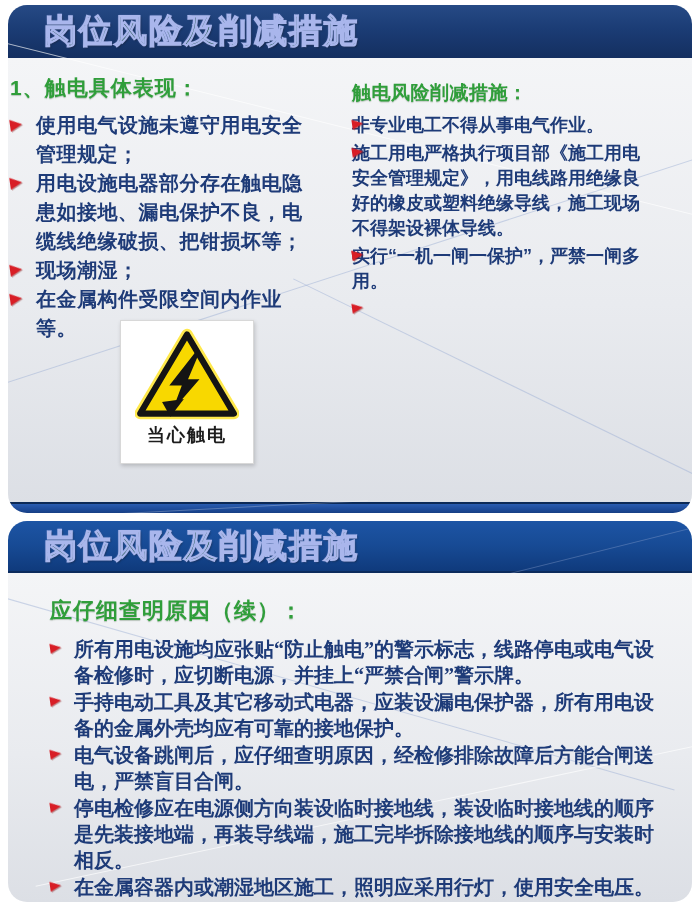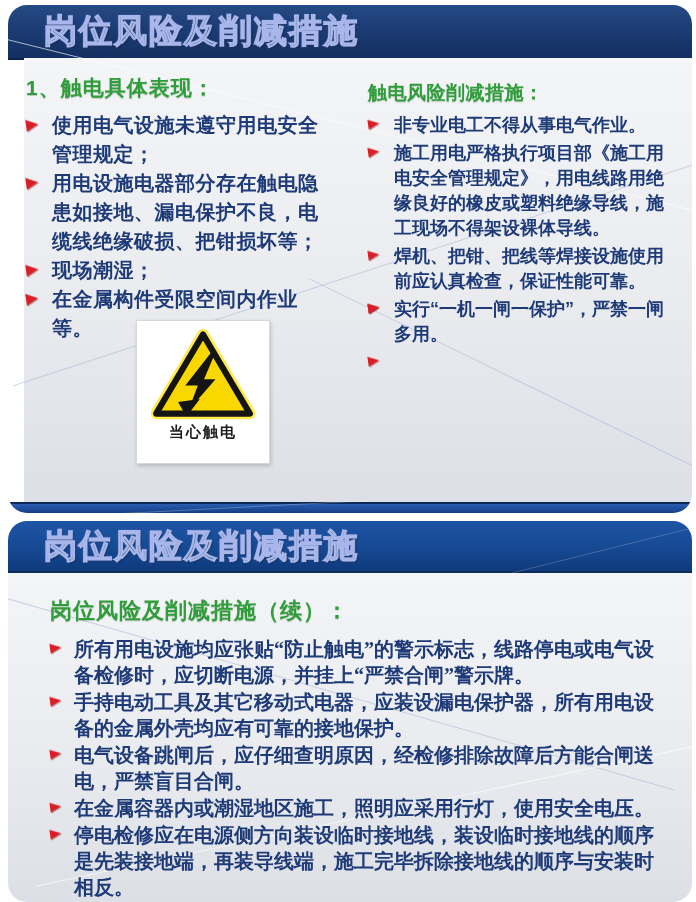--- a/index.html
+++ b/index.html
@@ -9,21 +9,21 @@
     overflow:hidden;
   }
   .slide{position:absolute;left:8px;width:684px;overflow:hidden;border-radius:19px;}
   #slide1{top:5px;height:508px;}
   #slide2{top:521px;height:381px;}
 
   .slide-body{
     position:absolute;left:0;right:0;
     background:linear-gradient(180deg,#f4f5f7 0%,#e9ebef 55%,#dcdfe5 100%);
   }
-  #slide1 .slide-body{top:53px;bottom:9px;margin-left:16px;}
+  #slide1 .slide-body{top:53px;bottom:9px;}
   #slide2 .slide-body{top:52px;bottom:0;}
 
   .header{
     position:absolute;top:0;left:0;right:0;
     display:flex;align-items:center;
   }
   #slide1 .header{height:53px;background:linear-gradient(180deg,#264a85 0%,#1b3c75 45%,#142f60 100%);border-bottom:2px solid #0d2450;}
   #slide2 .header{height:50px;background:linear-gradient(180deg,#1d55a5 0%,#174a94 50%,#0f3a7c 100%);border-bottom:2px solid #0c2b5d;}
 
   .slide-title{
@@ -64,33 +64,33 @@
   
   .col-left{position:absolute;left:2px;top:16px;width:330px;}
   .col-left .green-heading{font-size:21px;letter-spacing:1px;}
   .col-left ul{margin-top:9px;width:300px;}
   .col-left li{font-size:20px;line-height:29px;padding-left:26px;letter-spacing:.5px;}
   .col-left li .arrow{top:8px;border-width:6px 0 6px 12px;}
 
   .col-right{position:absolute;left:344px;top:22px;width:344px;}
   .col-right .green-heading{font-size:19px;letter-spacing:.5px;}
   .col-right ul{margin-top:7px;width:300px;}
-  .col-right li{font-size:18px;line-height:25px;padding-left:26px;margin-bottom:3px;}
+  .col-right li{font-size:18px;line-height:25px;margin-bottom:3px;}
   .col-right li .arrow{top:6px;border-width:5px 0 5px 11px;}
 
   
   .sign-card{
     position:absolute;left:112px;top:262px;width:132px;height:142px;
     background:#ffffff;border:1px solid #d8d8d8;
     box-shadow:1px 2px 4px rgba(0,0,0,.18);
     display:flex;flex-direction:column;align-items:center;
   }
   .sign-card svg{margin-top:6px;}
   .sign-caption{
-    font-size:15px;color:#1d1d1d;font-weight:bold;letter-spacing:2px;margin-top:2px;
+    font-size:18px;color:#1d1d1d;font-weight:bold;letter-spacing:2px;margin-top:2px;
   }
 
   
   .cont-block{position:absolute;left:42px;top:23px;width:628px;}
   .cont-block .green-heading{
     font-family:"Liberation Serif","DejaVu Serif",serif;
     font-size:22px;letter-spacing:1px;
   }
   .cont-block ul{margin-top:10px;width:612px;}
   .cont-block li{
@@ -132,21 +132,20 @@
         <polygon points="34,86 47,69 26,72" fill="#141414"></polygon>
       </svg>
       <div class="sign-caption">当心触电</div>
     </div>
 
     <div class="col-right">
       <h2 class="green-heading">触电风险削减措施：</h2>
       <ul class="bullets">
         <li><span class="arrow"></span><span>非专业电工不得从事电气作业。</span></li>
         <li><span class="arrow"></span><span>施工用电严格执行项目部《施工用电安全管理规定》，用电线路用绝缘良好的橡皮或塑料绝缘导线，施工现场不得架设裸体导线。</span></li>
-        <li><span class="arrow"></span><span>焊机、把钳、把线等焊接设施使用前应认真检查，保证性能可靠。</span></li>
         <li><span class="arrow"></span></li>
         <li><span class="arrow"></span><span>实行“一机一闸一保护”，严禁一闸多用。</span></li>
         <li><span class="arrow"></span></li>
       </ul>
     </div>
   </div>
 
   <div class="footer-bar">
     <div class="deco-line deco-white" style="width:300px;top:4px;left:60px;transform:rotate(-3deg);opacity:.4;"></div>
   </div>
@@ -156,24 +155,24 @@
   <div class="header">
     <h1 class="slide-title">岗位风险及削减措施</h1>
     <div class="deco-line deco-blue" style="width:420px;top:30px;left:380px;transform:rotate(-14deg);opacity:.8;"></div>
   </div>
 
   <div class="slide-body">
     <div class="deco-line deco-blue" style="width:700px;top:120px;left:-20px;transform:rotate(16deg);"></div>
     <div class="deco-line deco-white" style="width:700px;top:240px;left:20px;transform:rotate(-12deg);"></div>
 
     <div class="cont-block">
-      <h2 class="green-heading">岗位风险及削减措施（续）：</h2>
+      <h2 class="green-heading">应仔细查明原因（续）：</h2>
       <ul class="bullets">
         <li><span class="arrow"></span><span>所有用电设施均应张贴“防止触电”的警示标志，线路停电或电气设备检修时，应切断电源，并挂上“严禁合闸”警示牌。</span></li>
         <li><span class="arrow"></span><span>手持电动工具及其它移动式电器，应装设漏电保护器，所有用电设备的金属外壳均应有可靠的接地保护。</span></li>
         <li><span class="arrow"></span><span>电气设备跳闸后，应仔细查明原因，经检修排除故障后方能合闸送电，严禁盲目合闸。</span></li>
+        <li><span class="arrow"></span><span>停电检修应在电源侧方向装设临时接地线，装设临时接地线的顺序是先装接地端，再装导线端，施工完毕拆除接地线的顺序与安装时相反。</span></li>
         <li><span class="arrow"></span><span>在金属容器内或潮湿地区施工，照明应采用行灯，使用安全电压。</span></li>
-        <li><span class="arrow"></span><span>停电检修应在电源侧方向装设临时接地线，装设临时接地线的顺序是先装接地端，再装导线端，施工完毕拆除接地线的顺序与安装时相反。</span></li>
         <li></li>
       </ul>
     </div>
   </div>
 </div>
 
 </body></html>

